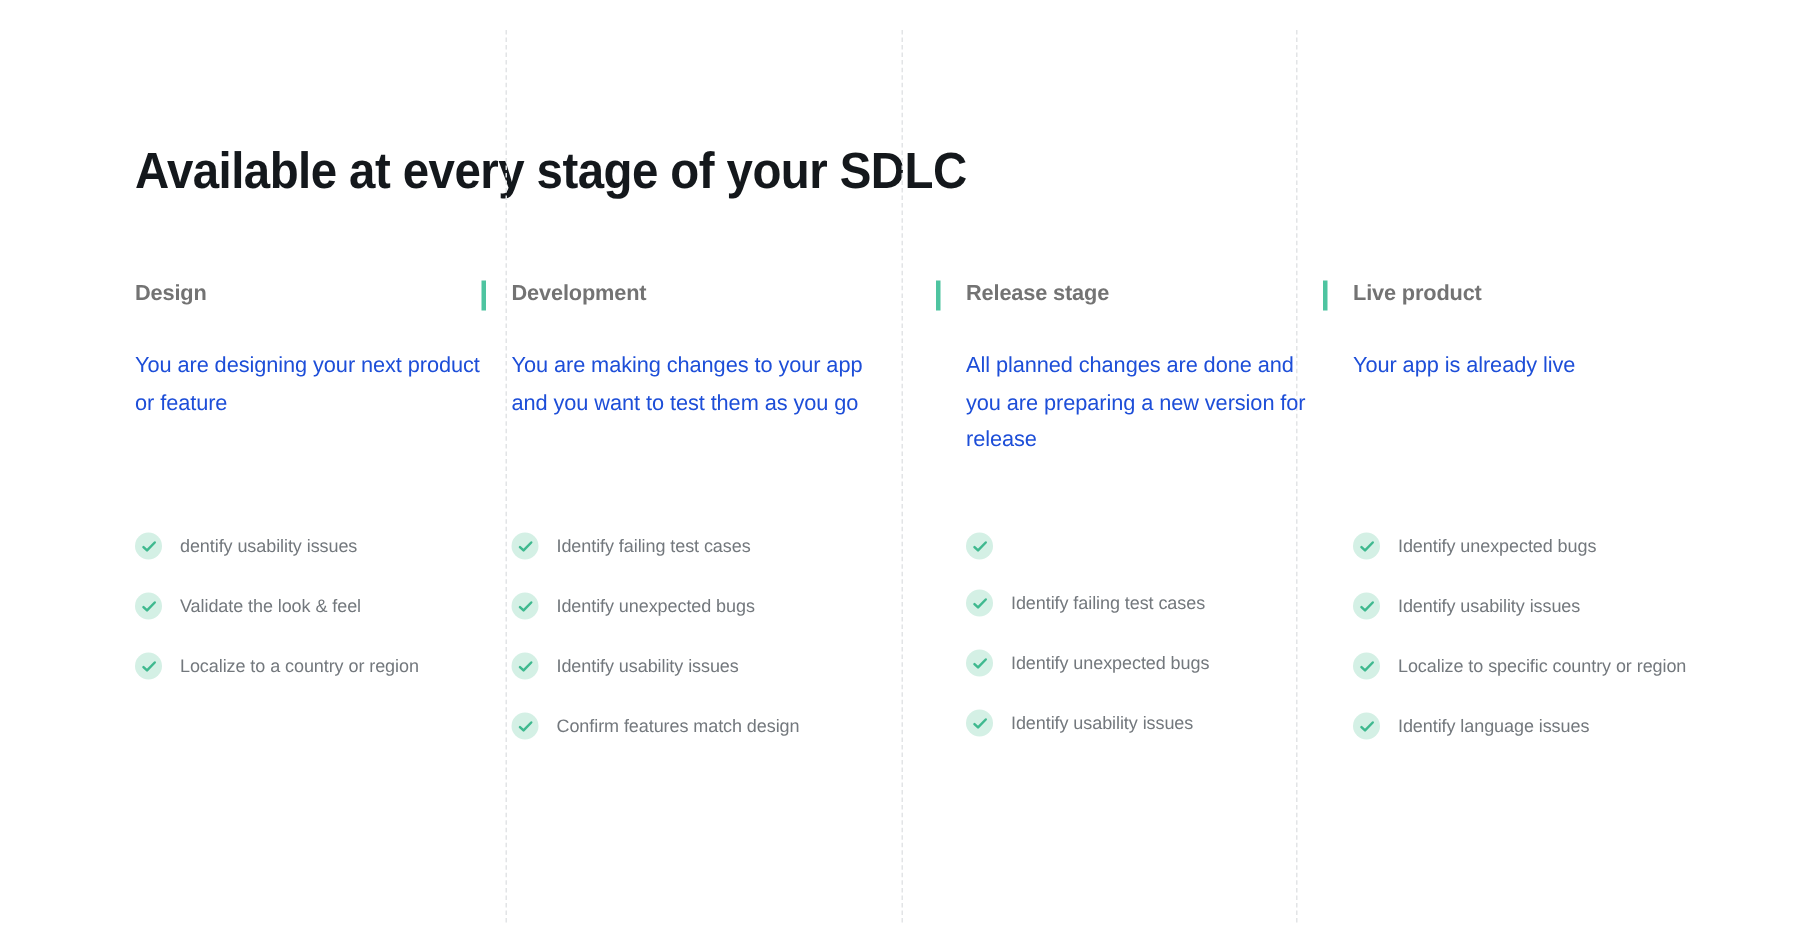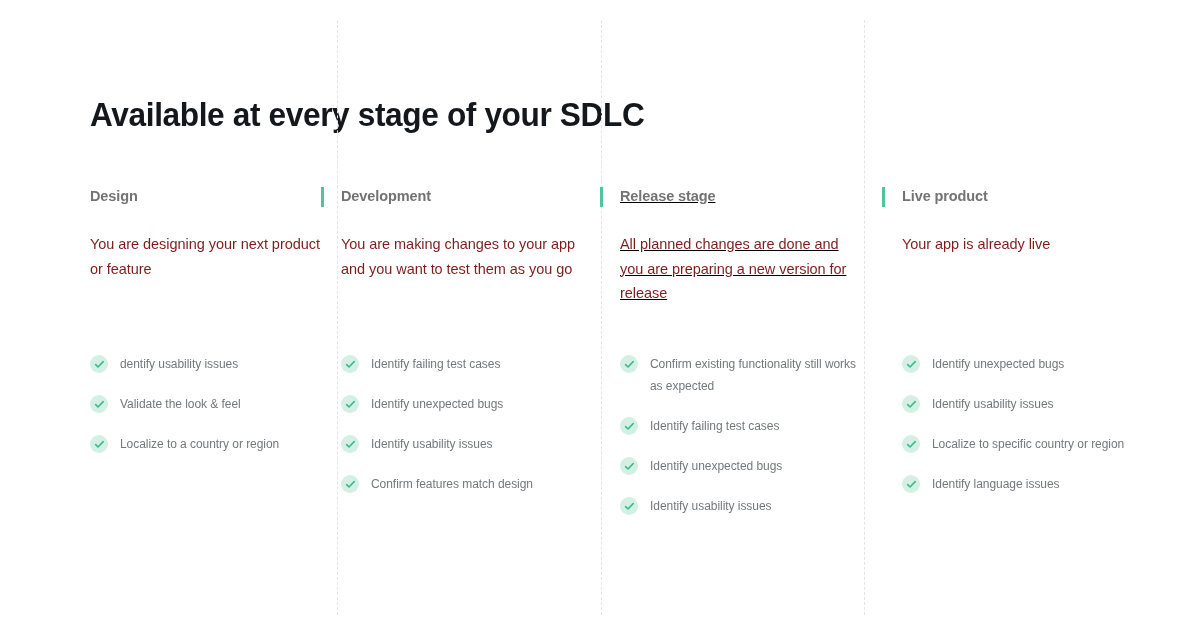--- a/index.html
+++ b/index.html
@@ -56,21 +56,21 @@
     width: 1200px;
     height: 630px;
   }
   .col {
     position: absolute;
     top: 186px;
     width: 236px;
   }
   .col.c1 { left: 90px; }
   .col.c2 { left: 341px; }
-  .col.c3 { left: 620px; text-decoration: underline; }
+  .col.c3 { left: 644px; }
   .col.c4 { left: 886px; margin-left: 16px; }
 
   .col-head {
     position: relative;
     font-size: 14.5px;
     font-weight: 700;
     color: #737373;
     line-height: 20px;
     letter-spacing: -0.1px;
   }
@@ -81,21 +81,21 @@
     width: 3px;
     height: 20px;
     background: #4ec4a0;
     border-radius: 0;
   }
 
   .col-desc {
     margin-top: 26px;
     font-size: 14.5px;
     line-height: 24.5px;
-    color: #7f1d1d;
+    color: #1d4ed8;
     letter-spacing: -0.05px;
   }
 
   .checklist {
     margin: 0;
     padding: 0;
     list-style: none;
     position: absolute;
     top: 167px;
     left: 0;
@@ -223,21 +223,20 @@
         <span>Release stage</span>
       </div>
       <div class="col-desc">All planned changes are done and you are preparing a new version for release</div>
       <ul class="checklist">
         <li class="check-item">
           <span class="check-icon">
             <svg width="11" height="11" viewBox="0 0 12 12" aria-hidden="true">
                 <path d="M1.8 6.2 L4.4 8.7 L10 2.9" fill="none" stroke="#3fb98f" stroke-width="1.8" stroke-linecap="round" stroke-linejoin="round"></path>
               </svg>
           </span>
-          <span class="check-label">Confirm existing functionality still works as expected</span>
         </li>
         <li class="check-item">
           <span class="check-icon">
             <svg width="11" height="11" viewBox="0 0 12 12" aria-hidden="true">
                 <path d="M1.8 6.2 L4.4 8.7 L10 2.9" fill="none" stroke="#3fb98f" stroke-width="1.8" stroke-linecap="round" stroke-linejoin="round"></path>
               </svg>
           </span>
           <span class="check-label">Identify failing test cases</span>
         </li>
         <li class="check-item">

